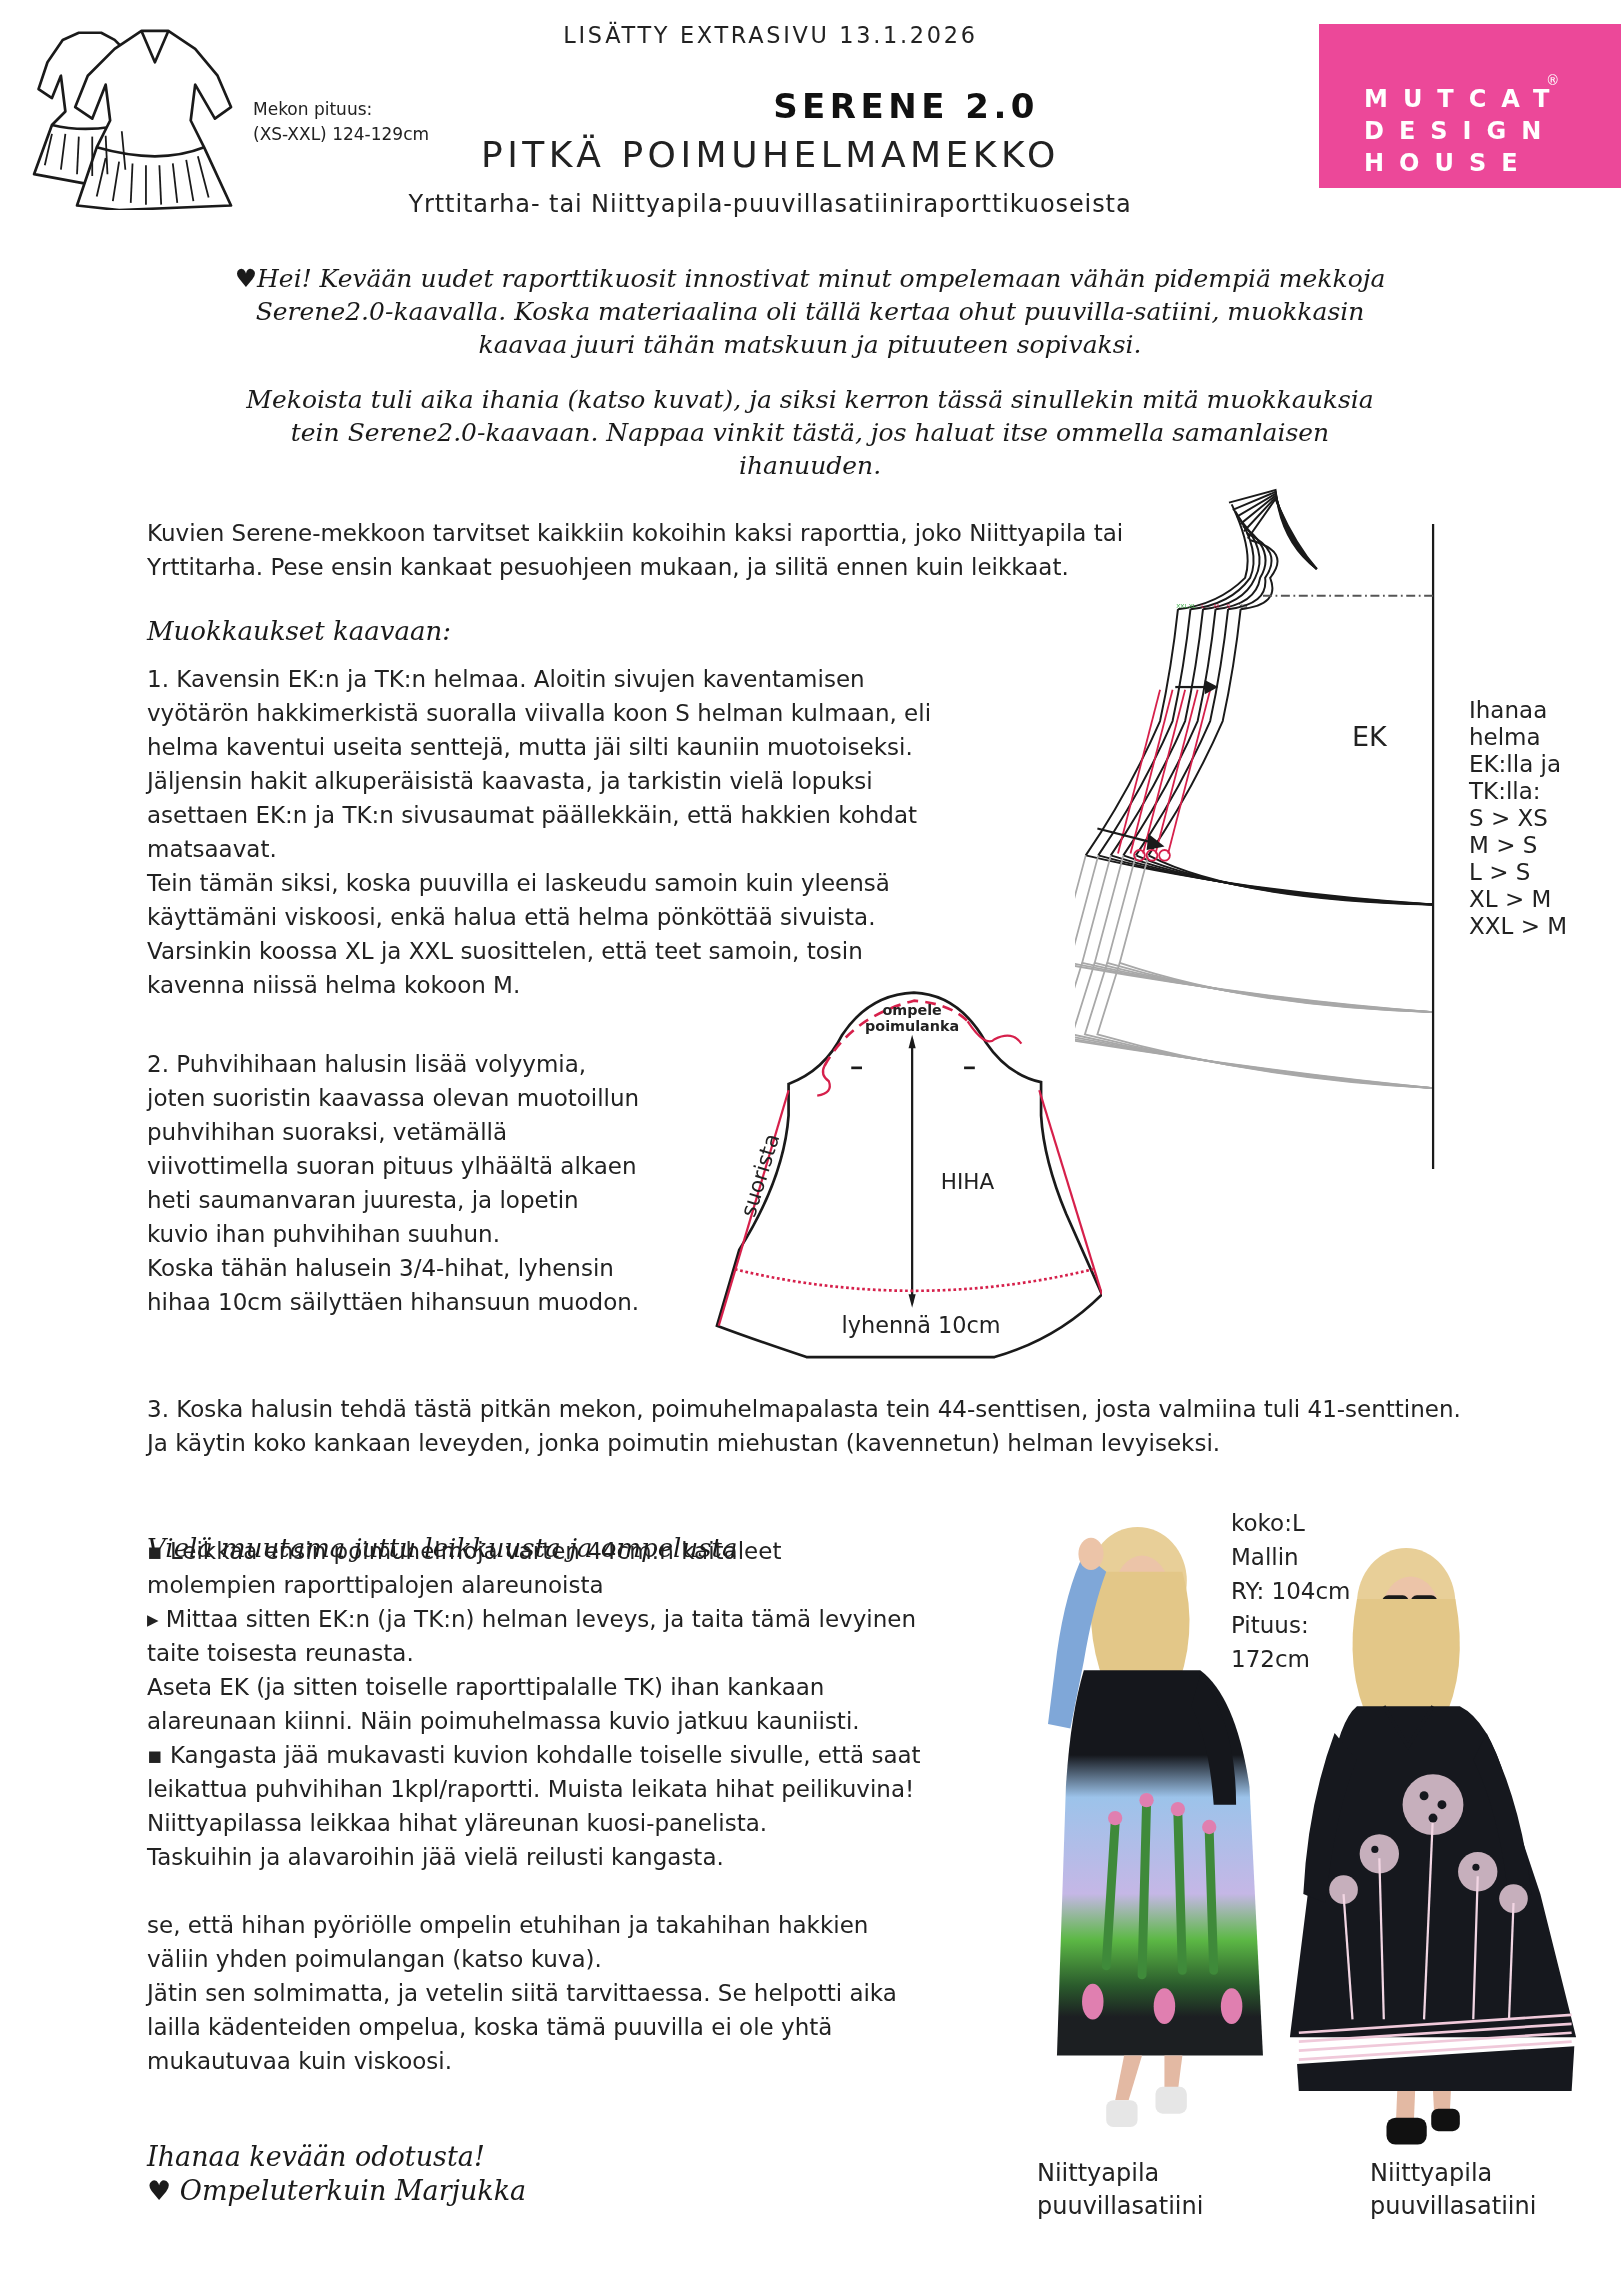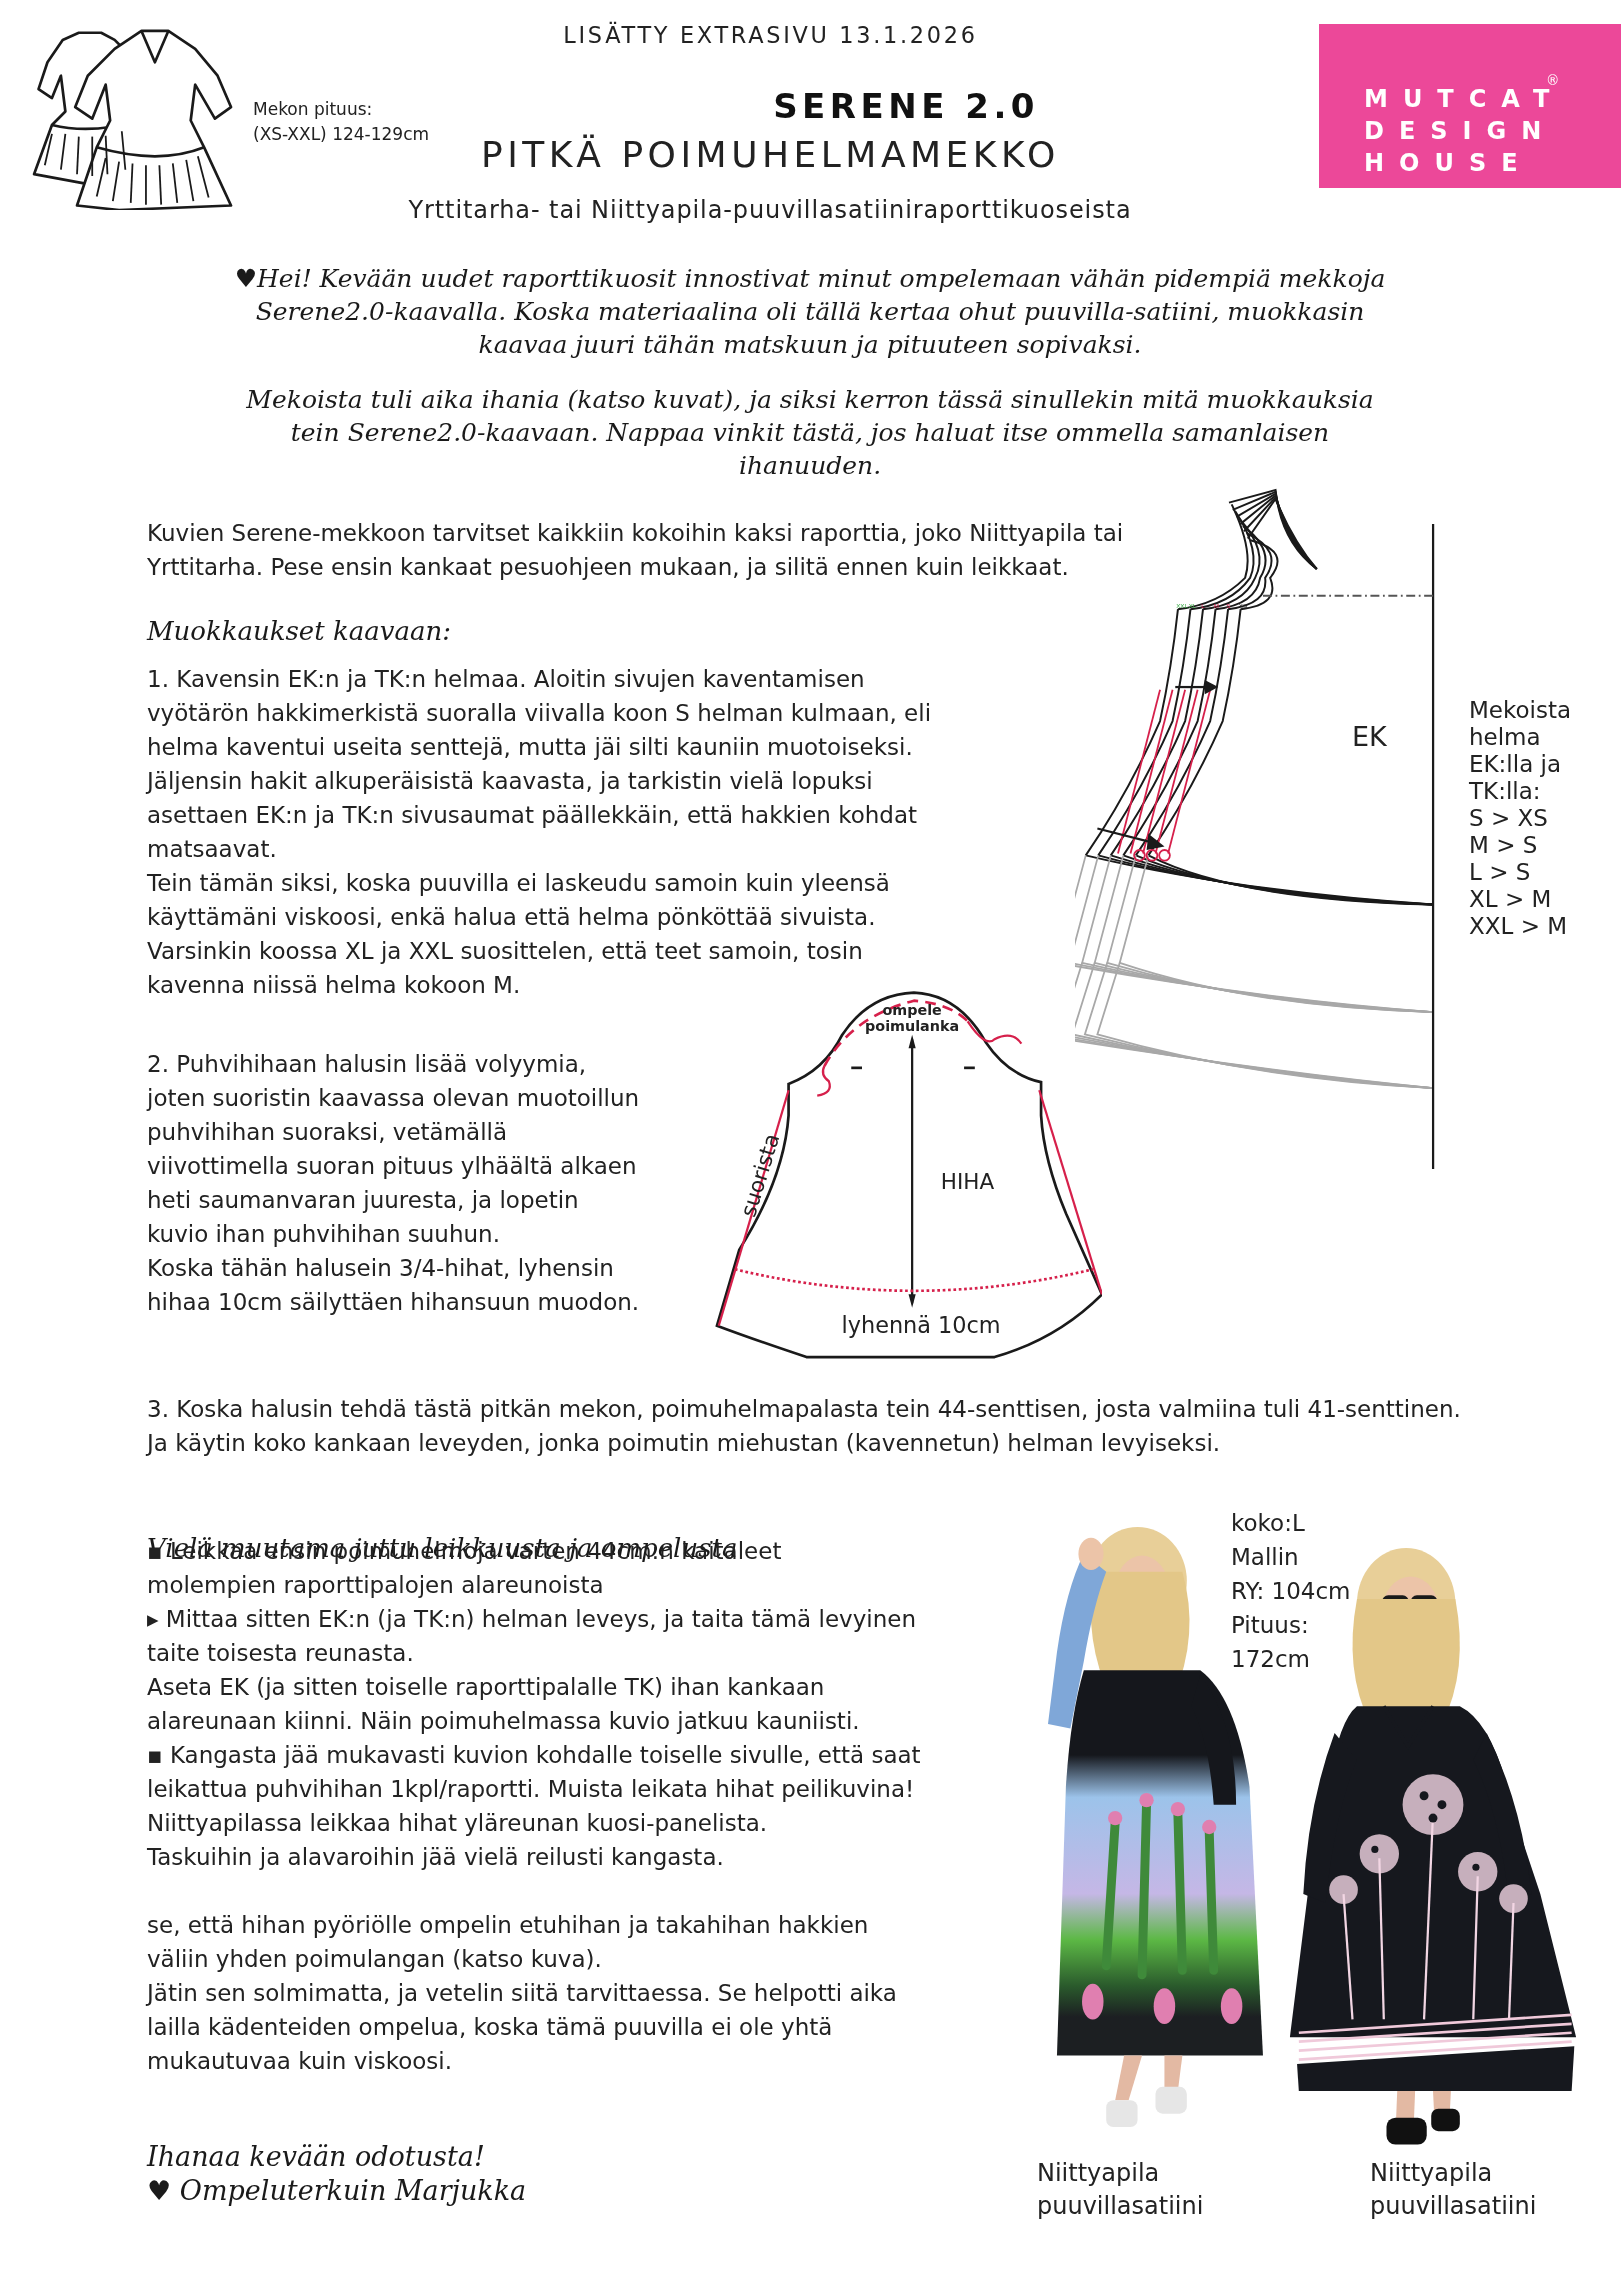--- a/index.html
+++ b/index.html
@@ -8,21 +8,21 @@
   .abs { position: absolute; }
   .sans { font-family: "DejaVu Sans", "Liberation Sans", sans-serif; }
   .serif-it { font-family: "DejaVu Serif", "Liberation Serif", serif; font-style: italic; }
 
   
   #added-note { left: 502px; top: 21.5px; width: 537px; text-align: center; font-size: 22.4px;
                 letter-spacing: 2.7px; color: #222; }
   #title { left: 502px; top: 86px; width: 537px; text-align: right; font-size: 34px; font-weight: bold;
            letter-spacing: 4.5px; color: #111; }
   #subtitle { left: 430px; top: 134px; width: 681px; text-align: center; font-size: 36px; letter-spacing: 4.5px; color: #222; }
-  #fabric-line { left: 322px; top: 190px; width: 896px; text-align: center; font-size: 24px; letter-spacing: 0.9px; color: #222; margin-top: 6px; }
+  #fabric-line { left: 322px; top: 190px; width: 896px; text-align: center; font-size: 24px; letter-spacing: 0.9px; color: #222; }
   #length-label { left: 253px; top: 97px; font-size: 17px; line-height: 25px; color: #222; }
 
   #logo { left: 1319px; top: 24px; width: 275px; height: 164px; background: #ec4899; padding-left: 36px; }
   #logo .lt { position: absolute; left: 45px; color: #fff; font-weight: bold; font-size: 24px; letter-spacing: 15px; }
   #logo .reg { position: absolute; left: 227px; top: 49px; color: #fff; font-size: 13.4px; }
 
   
   .intro { left: 134px; width: 1352px; text-align: center; font-size: 25px; line-height: 33px; color: #1a1a1a; }
   #intro1 { top: 262px; }
   #intro2 { top: 383px; }
@@ -241,21 +241,21 @@
     </g>
     <g id="size-circles">
         <circle cx="72" cy="410" r="6" fill="none" stroke="#d6204b" stroke-width="2"></circle>
         <circle cx="86" cy="410" r="6" fill="none" stroke="#d6204b" stroke-width="2"></circle>
         <circle cx="100" cy="410" r="6" fill="none" stroke="#d6204b" stroke-width="2"></circle>
       </g>
   </svg>
 </div>
 <div class="abs sans" id="ek-label">EK</div>
 <div class="abs sans" id="narrow-label">
-  <div>Mekoista</div>
+  <div>Ihanaa</div>
   <div>helma</div>
   <div>EK:lla ja</div>
   <div>TK:lla:</div>
   <div>S &gt; XS</div>
   <div>M &gt; S</div>
   <div>L &gt; S</div>
   <div>XL &gt; M</div>
   <div>XXL &gt; M</div>
 </div>
 

